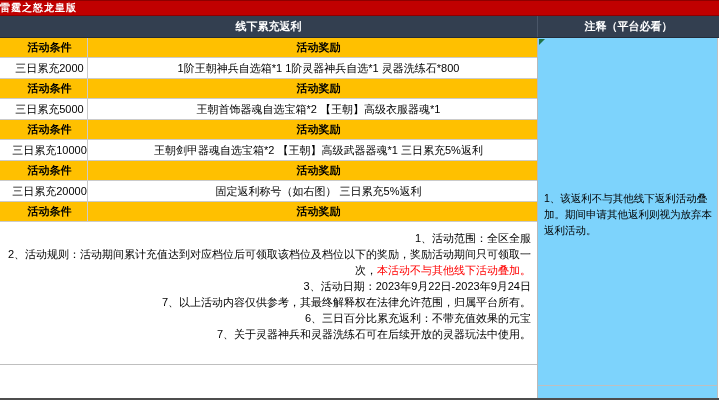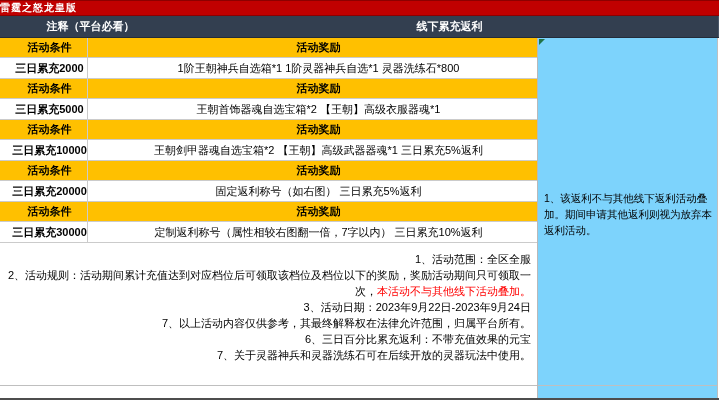--- a/index.html
+++ b/index.html
@@ -30,21 +30,21 @@
   .body{ display:flex; height:360px; }
 
   .left-col{ width:538px; border-right:1px solid #b9b9b9; }
   .right-col{ position:relative; width:180px; border-right:1px solid #bfbfbf; background:#7dd3fc; }
 
   
   .row{ display:flex; border-bottom:1px solid #cbcbcb; }
   .row.gold{ height:20px; background:#ffc000; }
   .row.plain{ height:21px; background:#fff; }
   .cell{ font-size:11px; text-align:left; display:flex; align-items:center; justify-content:center; overflow:hidden; white-space:nowrap;padding-left:12px; }
-  .cell.cond{ width:88px; border-right:1px solid #cbcbcb; font-weight:bold; }
+  .cell.cond{ width:88px; border-right:1px solid #cbcbcb; font-weight:normal; }
   .cell.rew{ flex:1; }
   .row.gold .cell{ font-weight:bold; }
 
   
   .notes{
     height:143px; border-bottom:1px solid #bfbfbf;
     padding:8px 6px 0 5px; font-size:11px; line-height:16px;
   }
   .note-line{ text-align:right; }
   .red-text{ color:#ff0000; }
@@ -65,22 +65,22 @@
   }
 </style>
 </head>
 <body>
 
 <div class="sheet">
 
   <div class="title-bar">雷霆之怒龙皇版</div>
 
   <div class="header-row">
+    <div class="header-cell left">线下累充返利</div>
     <div class="header-cell right">注释（平台必看）</div>
-    <div class="header-cell left">线下累充返利</div>
   </div>
 
   <div class="body">
 
     <div class="left-col">
 
       <div class="row gold">
         <div class="cell cond">活动条件</div>
         <div class="cell rew">活动奖励</div>
       </div>
@@ -113,24 +113,20 @@
       </div>
       <div class="row plain">
         <div class="cell cond">三日累充20000</div>
         <div class="cell rew">固定返利称号（如右图） 三日累充5%返利</div>
       </div>
 
       <div class="row gold">
         <div class="cell cond">活动条件</div>
         <div class="cell rew">活动奖励</div>
       </div>
-      <div class="row plain">
-        <div class="cell cond">三日累充30000</div>
-        <div class="cell rew">定制返利称号（属性相较右图翻一倍，7字以内） 三日累充10%返利</div>
-      </div>
 
       <div class="notes">
         <div class="note-line">1、活动范围：全区全服</div>
         <div class="note-line"><span>2、活动规则：活动期间累计充值达到对应档位后可领取该档位及档位以下的奖励，奖励活动期间只可领取一次，</span><span class="red-text">本活动不与其他线下活动叠加。</span></div>
         <div class="note-line">3、活动日期：2023年9月22日-2023年9月24日</div>
         <div class="note-line">7、以上活动内容仅供参考，其最终解释权在法律允许范围，归属平台所有。</div>
         <div class="note-line">6、三日百分比累充返利：不带充值效果的元宝</div>
         <div class="note-line">7、关于灵器神兵和灵器洗练石可在后续开放的灵器玩法中使用。</div>
       </div>
 

